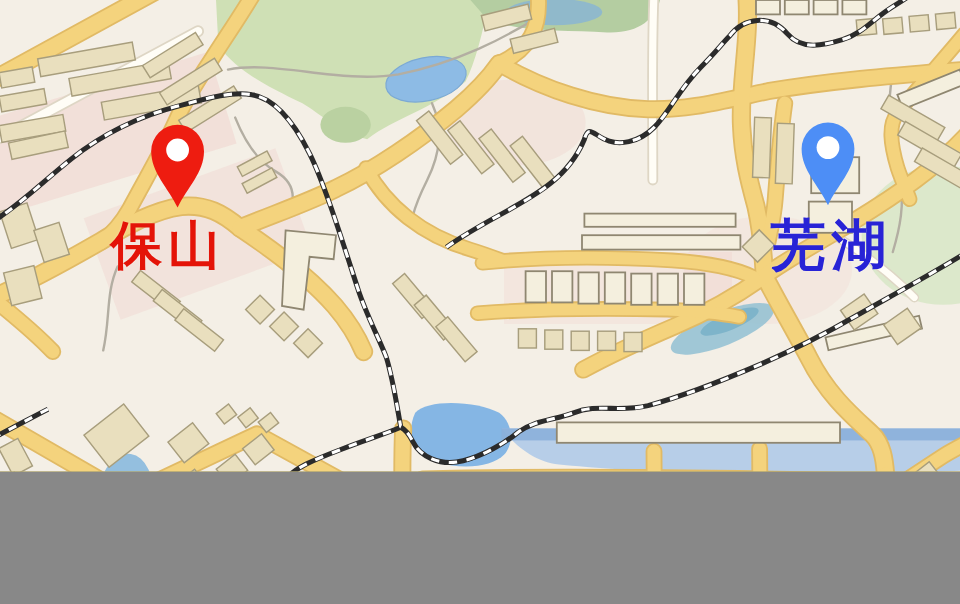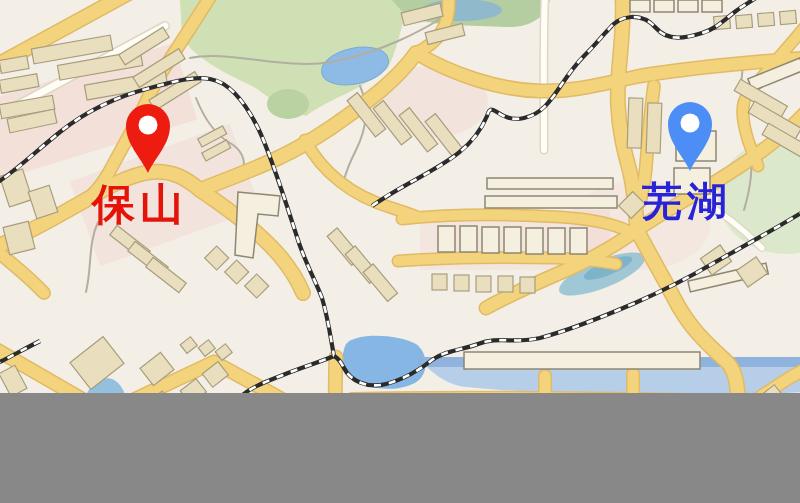--- a/index.html
+++ b/index.html
@@ -22,21 +22,21 @@
           background:linear-gradient(180deg,rgba(64,58,216,.40) 0%,rgba(64,58,216,.80) 13%,
                      rgba(64,58,216,.80) 87%,rgba(64,58,216,.42) 100%);}
   .banner-text{position:absolute;left:22px;top:17px;font-size:23.5px;letter-spacing:1px;
                color:#f4f2fa;font-family:"Liberation Serif","DejaVu Serif",serif;white-space:nowrap;}
   .pin{position:absolute;width:60px;height:80px;z-index:5;}
   .pin-origin{left:118px;top:98px;}
   .pin-dest{left:660px;top:96px;}
   .place-label{position:absolute;z-index:5;font-weight:bold;letter-spacing:5px;white-space:nowrap;
                text-shadow:0 0 2px rgba(255,255,255,.35);}
   .label-origin{left:92px;top:176px;font-size:43px;color:#e41408;}
-  .label-dest{left:642px;top:174px;font-size:40px;color:#2823d6;}
+  .label-dest{left:642px;top:174px;font-size:46px;color:#2823d6;}
 </style>
 </head>
 <body>
 
 <div class="stage">
 
 <svg class="map-svg" width="800" height="503" viewBox="0 0 800 503" aria-hidden="true">
   <defs>
     <path id="y1" d="M-12,70 L138,-12"></path>
     <path id="y2" d="M213,-8 C200,14 186,34 176,50 C164,68 154,84 146,102 C136,124 122,148 108,174 C100,188 92,196 84,202"></path>

